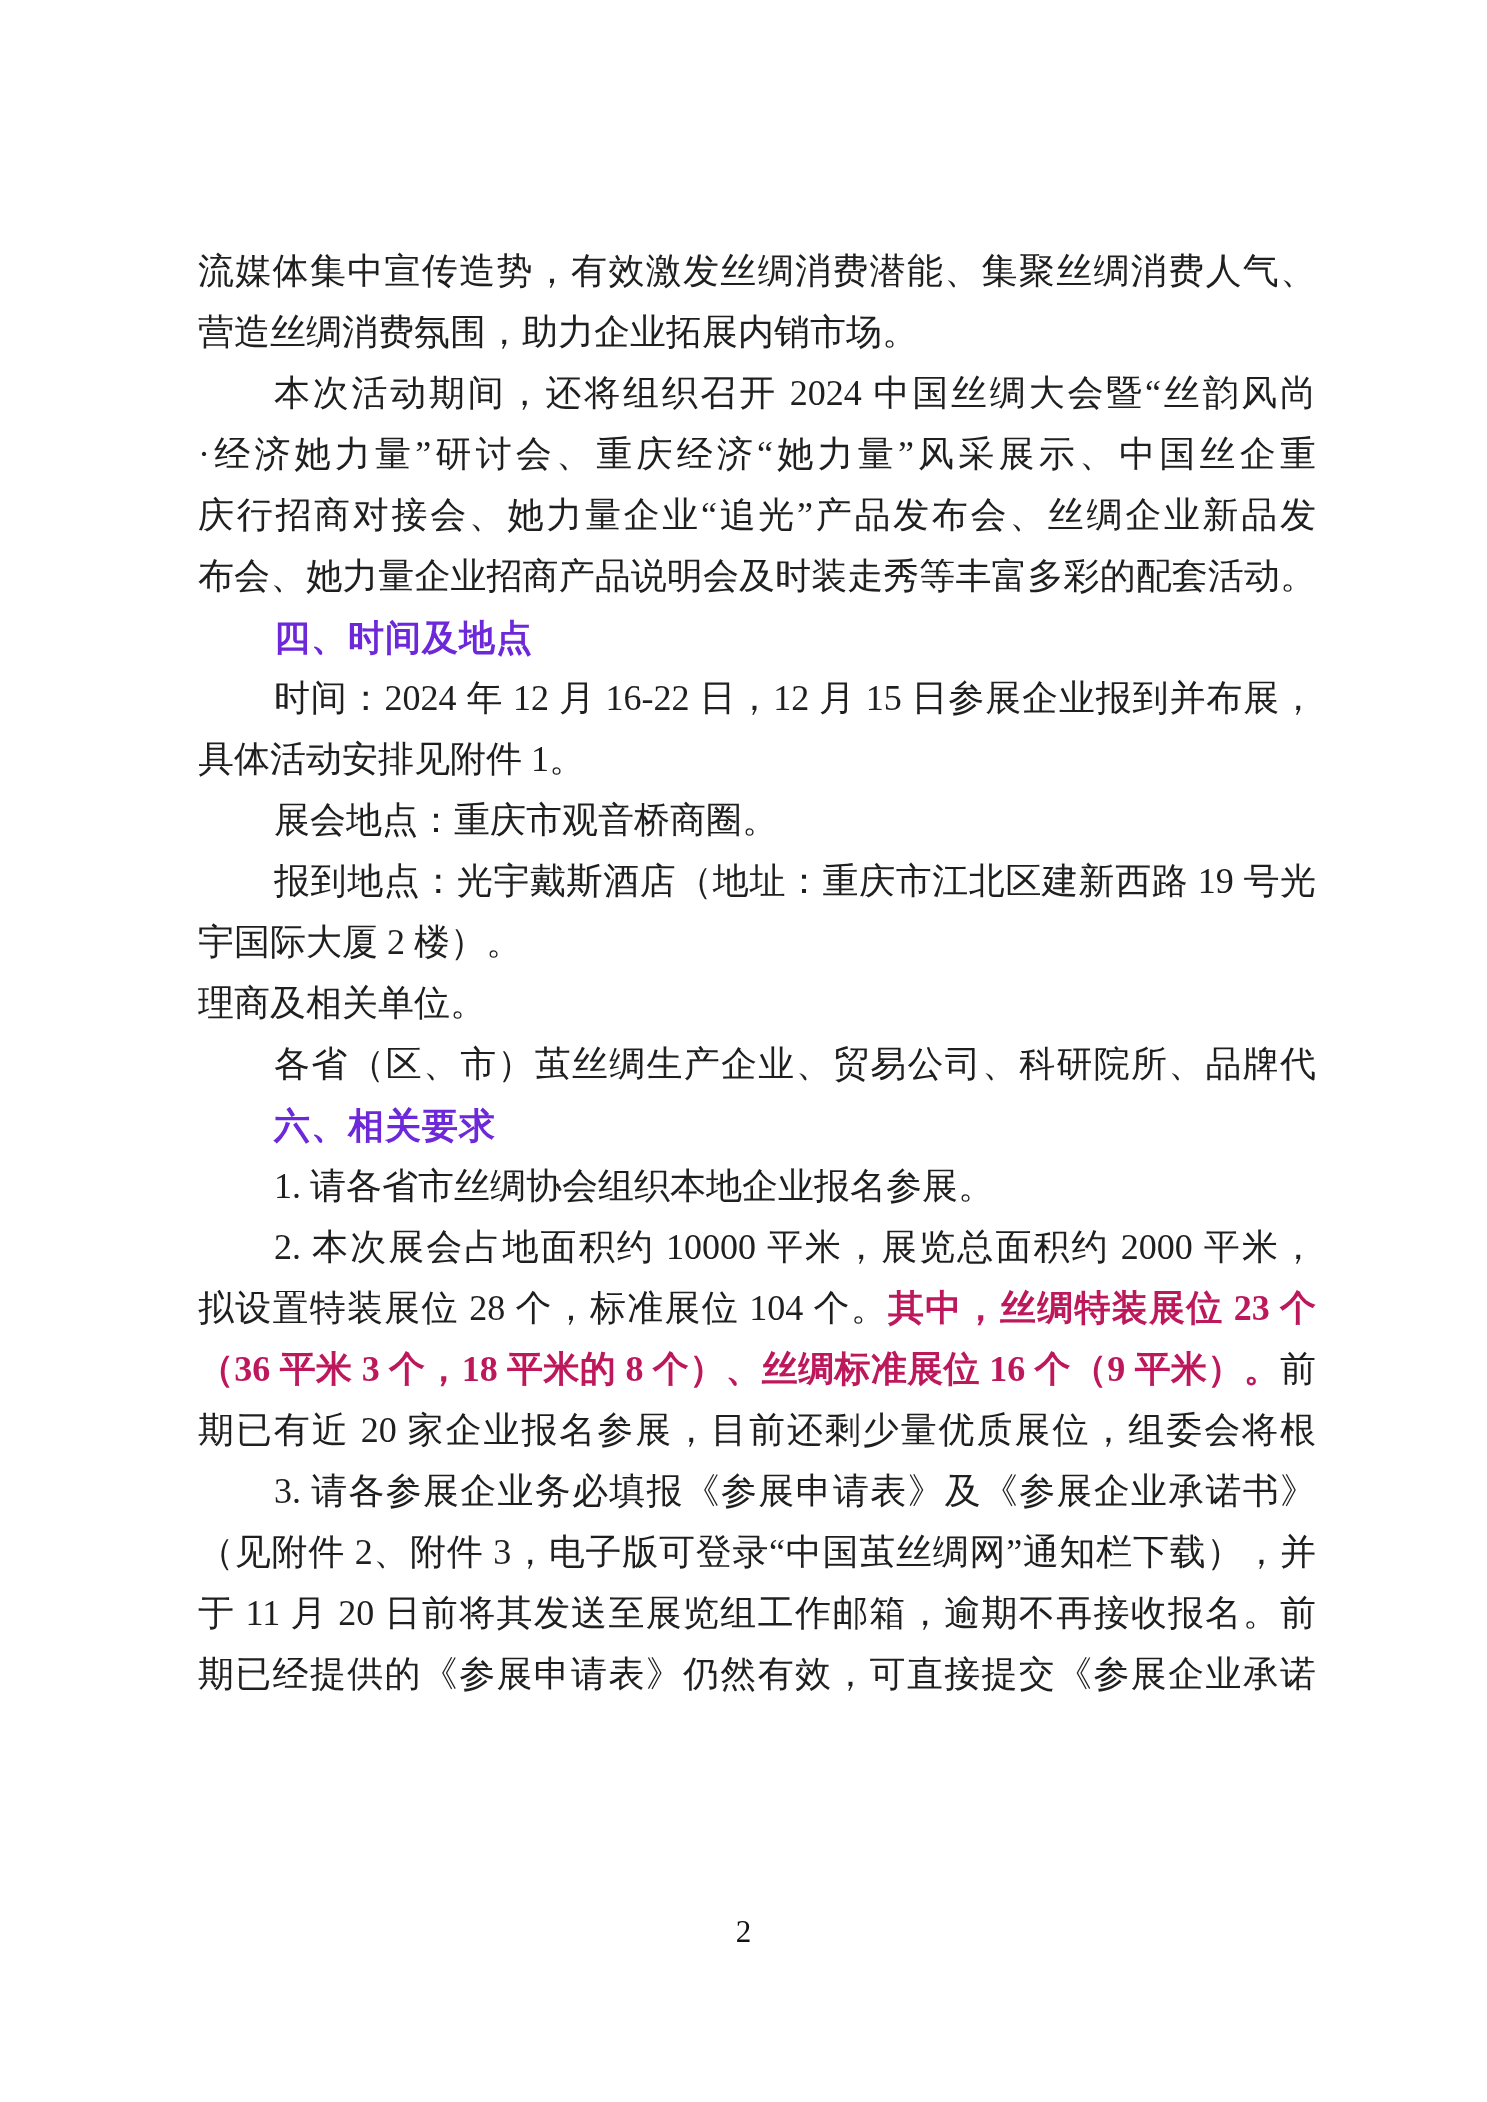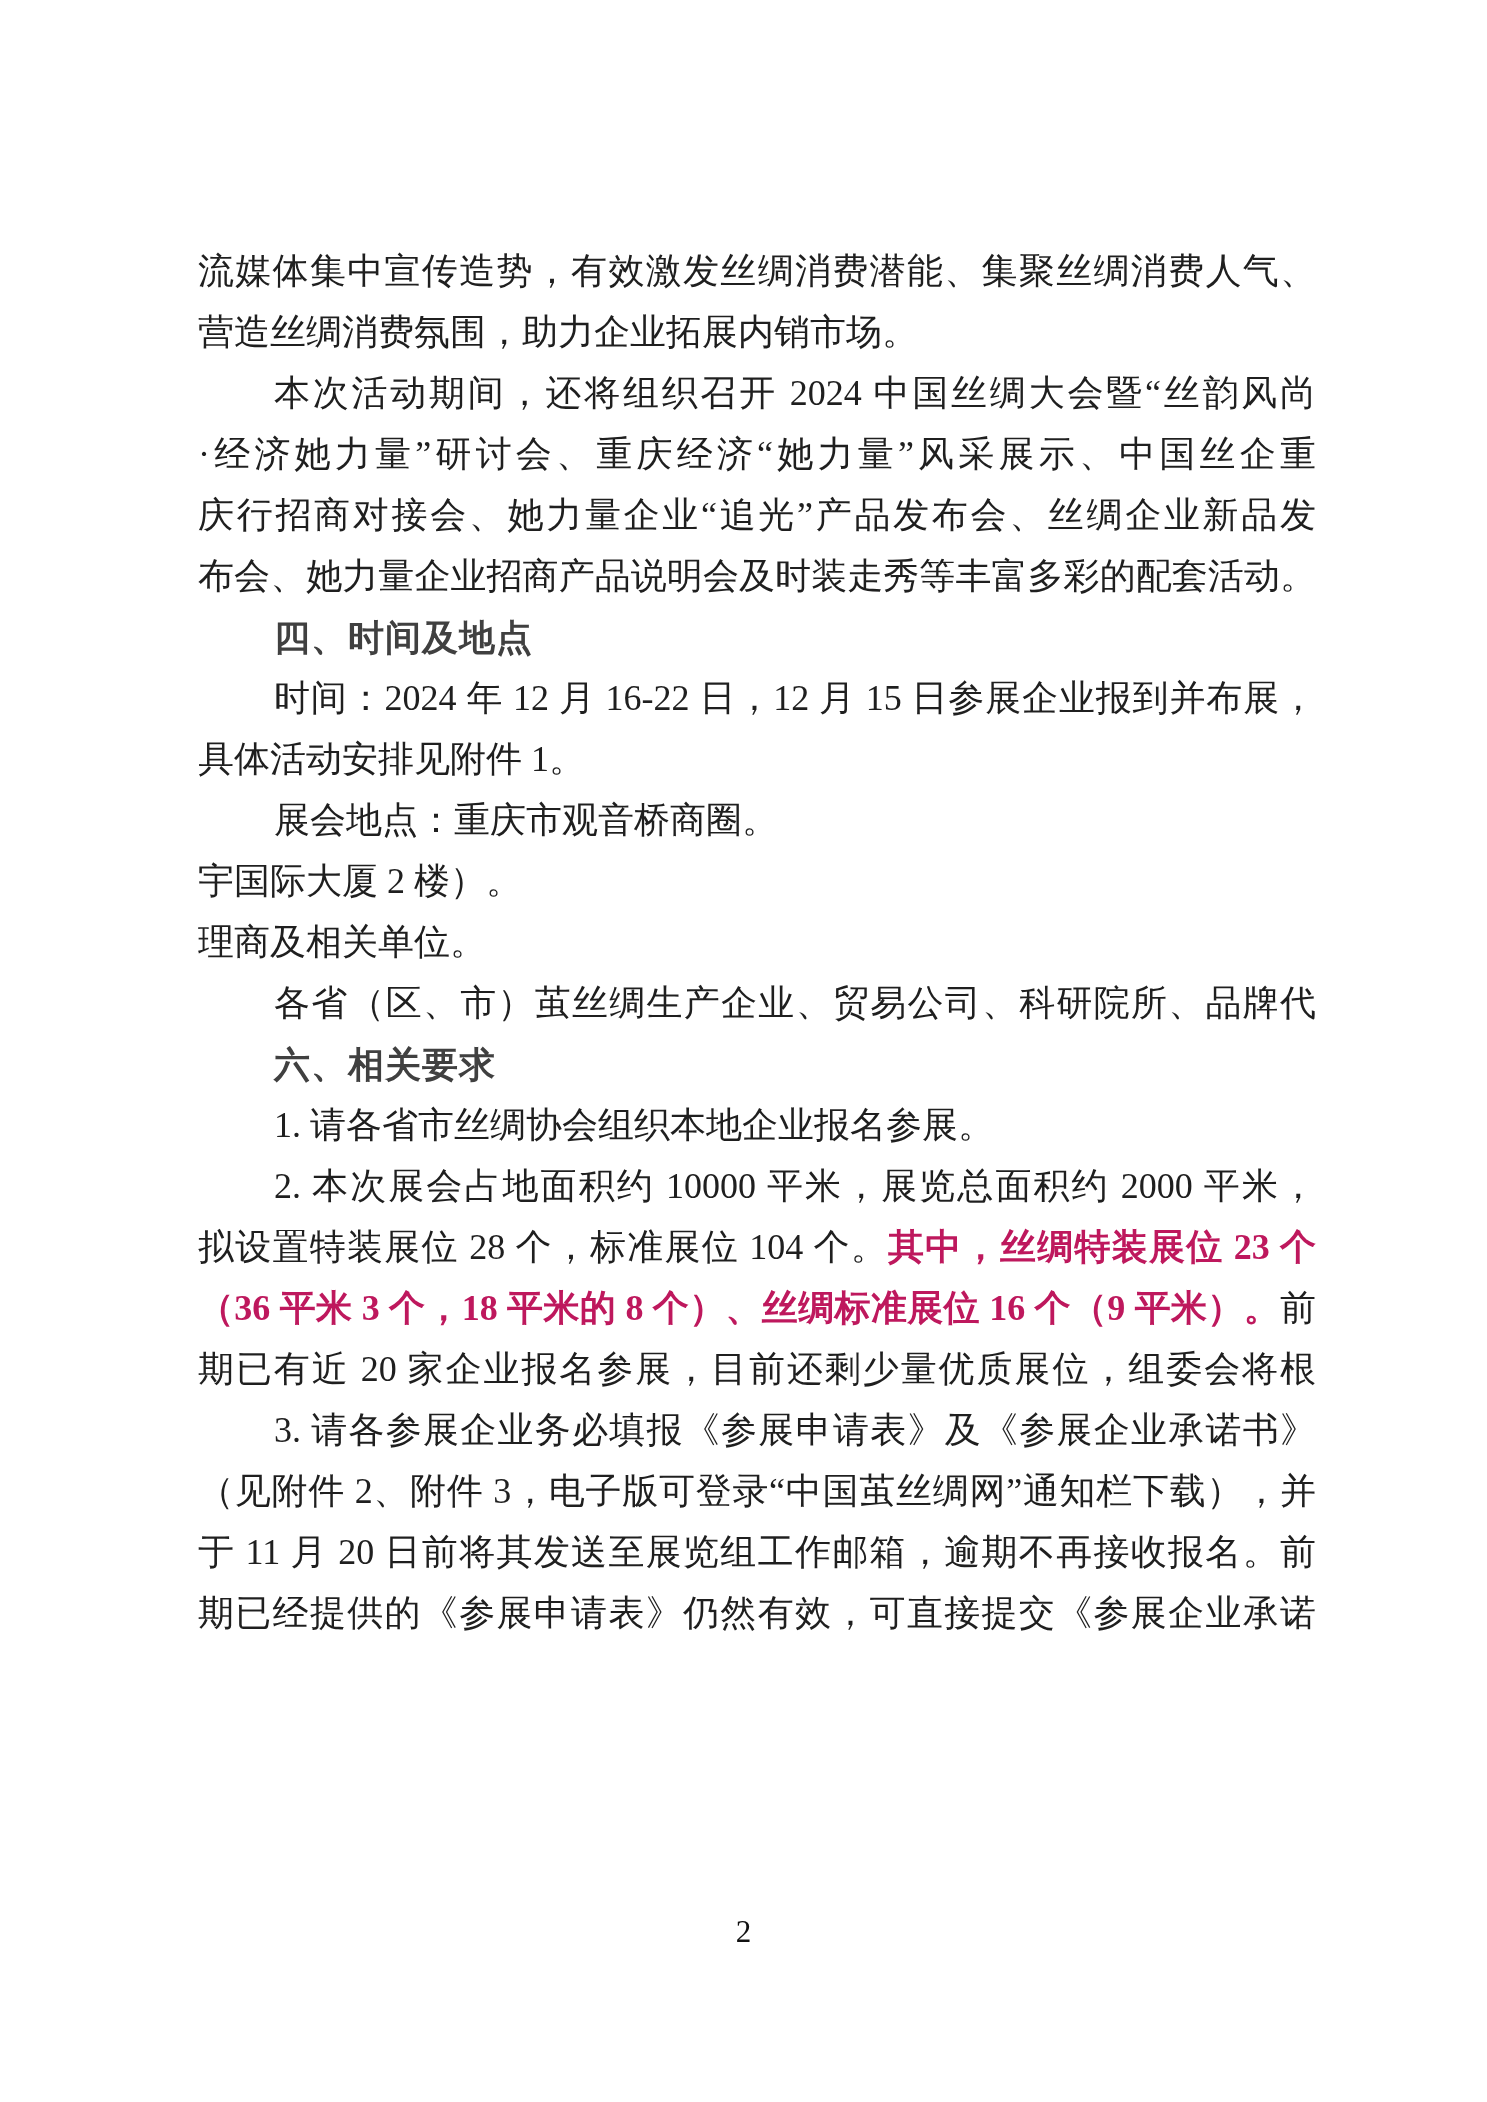--- a/index.html
+++ b/index.html
@@ -26,21 +26,21 @@
     text-align: left;
   }
   .line.justify {
     text-align: justify;
     text-align-last: justify;
   }
   .line.indent { text-indent: 76px; }
   .line.heading {
     font-family: "Liberation Sans", "DejaVu Sans", sans-serif;
     font-weight: 700;
-    color: #404040;
+    color: #6d28d9;
     letter-spacing: 1px;
   }
   .seg.b { font-weight: 700; color: #be185d; }
   .seg.u {
     text-decoration-thickness: 2px;
     text-underline-offset: 5px;
   }
   .page-number {
     position: absolute;
     left: 0;
@@ -60,20 +60,21 @@
       <div class="line justify"><span class="seg">流媒体集中宣传造势，有效激发丝绸消费潜能、集聚丝绸消费人气、</span></div>
       <div class="line"><span class="seg">营造丝绸消费氛围，助力企业拓展内销市场。</span></div>
       <div class="line indent justify"><span class="seg">本次活动期间，还将组织召开 2024 中国丝绸大会暨“丝韵风尚</span></div>
       <div class="line justify"><span class="seg">·经济她力量”研讨会、重庆经济“她力量”风采展示、中国丝企重</span></div>
       <div class="line justify"><span class="seg">庆行招商对接会、她力量企业“追光”产品发布会、丝绸企业新品发</span></div>
       <div class="line justify"><span class="seg">布会、她力量企业招商产品说明会及时装走秀等丰富多彩的配套活动。</span></div>
       <div class="line heading indent"><span class="seg">四、时间及地点</span></div>
       <div class="line indent justify"><span class="seg">时间：2024 年 12 月 16-22 日，12 月 15 日参展企业报到并布展，</span></div>
       <div class="line"><span class="seg">具体活动安排见附件 1。</span></div>
       <div class="line indent"><span class="seg">展会地点：重庆市观音桥商圈。</span></div>
+      <div class="line indent justify"><span class="seg">报到地点：光宇戴斯酒店（地址：重庆市江北区建新西路 19 号光</span></div>
       <div class="line"><span class="seg">宇国际大厦 2 楼）。</span></div>
       <div class="line"><span class="seg">理商及相关单位。</span></div>
       <div class="line indent justify"><span class="seg">各省（区、市）茧丝绸生产企业、贸易公司、科研院所、品牌代</span></div>
       <div class="line heading indent"><span class="seg">六、相关要求</span></div>
       <div class="line indent"><span class="seg">1. 请各省市丝绸协会组织本地企业报名参展。</span></div>
       <div class="line indent justify"><span class="seg">2. 本次展会占地面积约 10000 平米，展览总面积约 2000 平米，</span></div>
       <div class="line justify"><span class="seg">拟设置特装展位 28 个，标准展位 104 个。</span><span class="seg b">其中，</span><span class="seg b u">丝绸特装展位</span><span class="seg b"> 23 个</span></div>
       <div class="line justify"><span class="seg b">（36 平米 3 个，18 平米的 8 个）、</span><span class="seg b u">丝绸标准展位</span><span class="seg b"> 16 个（9 平米）。</span><span class="seg">前</span></div>
       <div class="line justify"><span class="seg">期已有近 20 家企业报名参展，目前还剩少量优质展位，组委会将根</span></div>
       <div class="line indent justify"><span class="seg">3. 请各参展企业务必填报《参展申请表》及《参展企业承诺书》</span></div>

